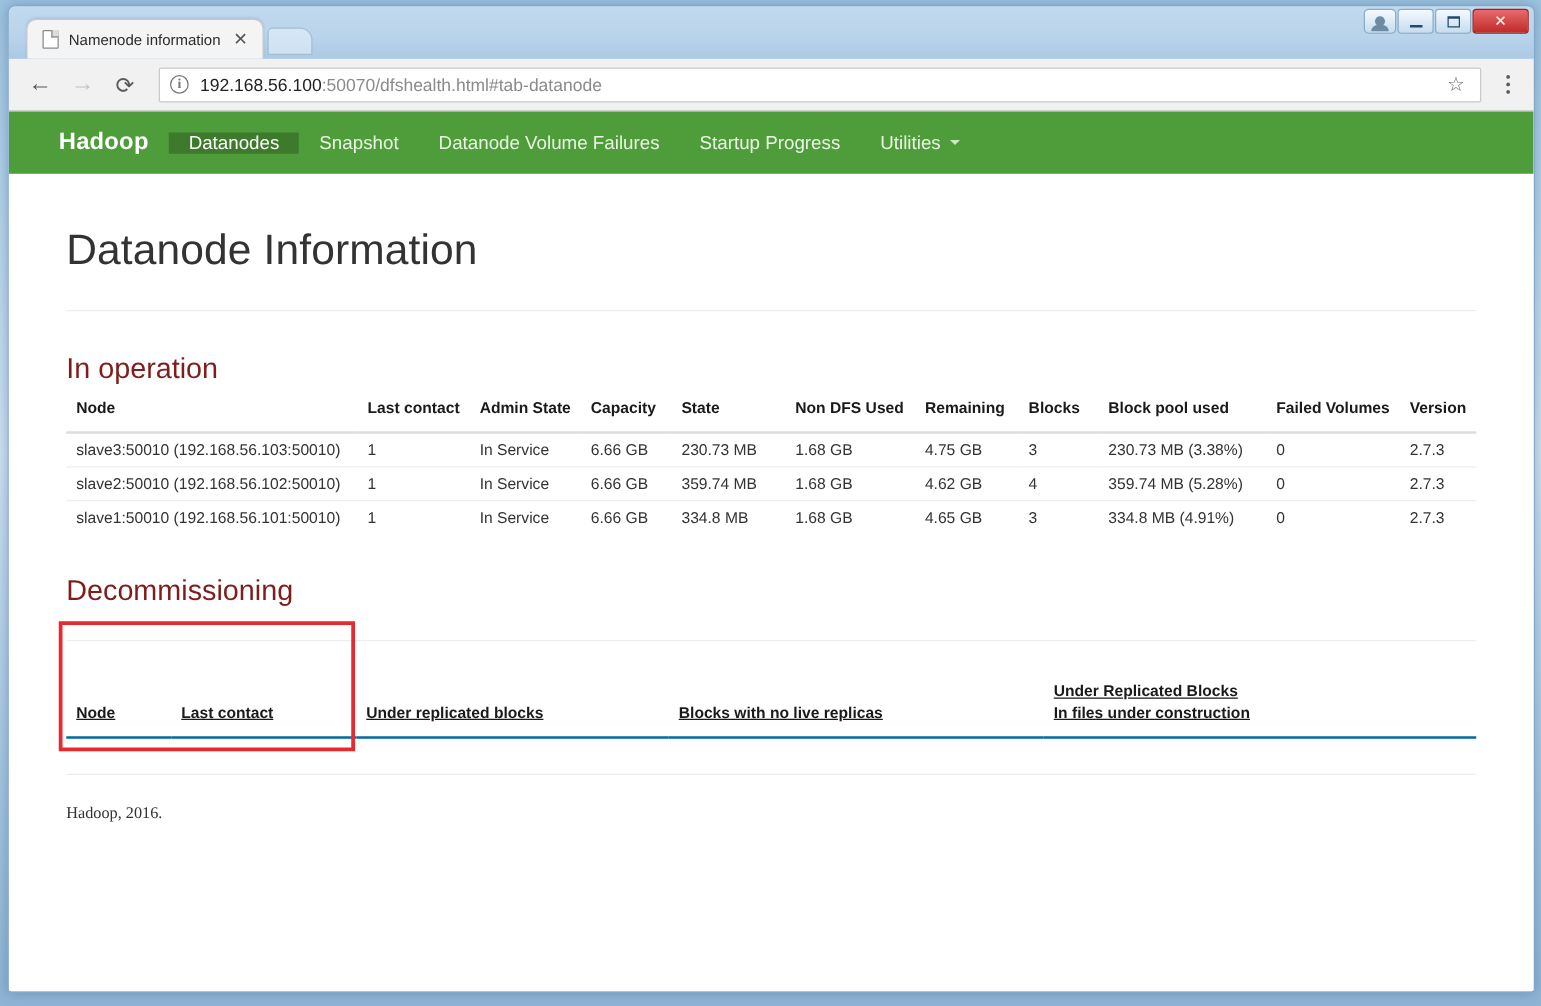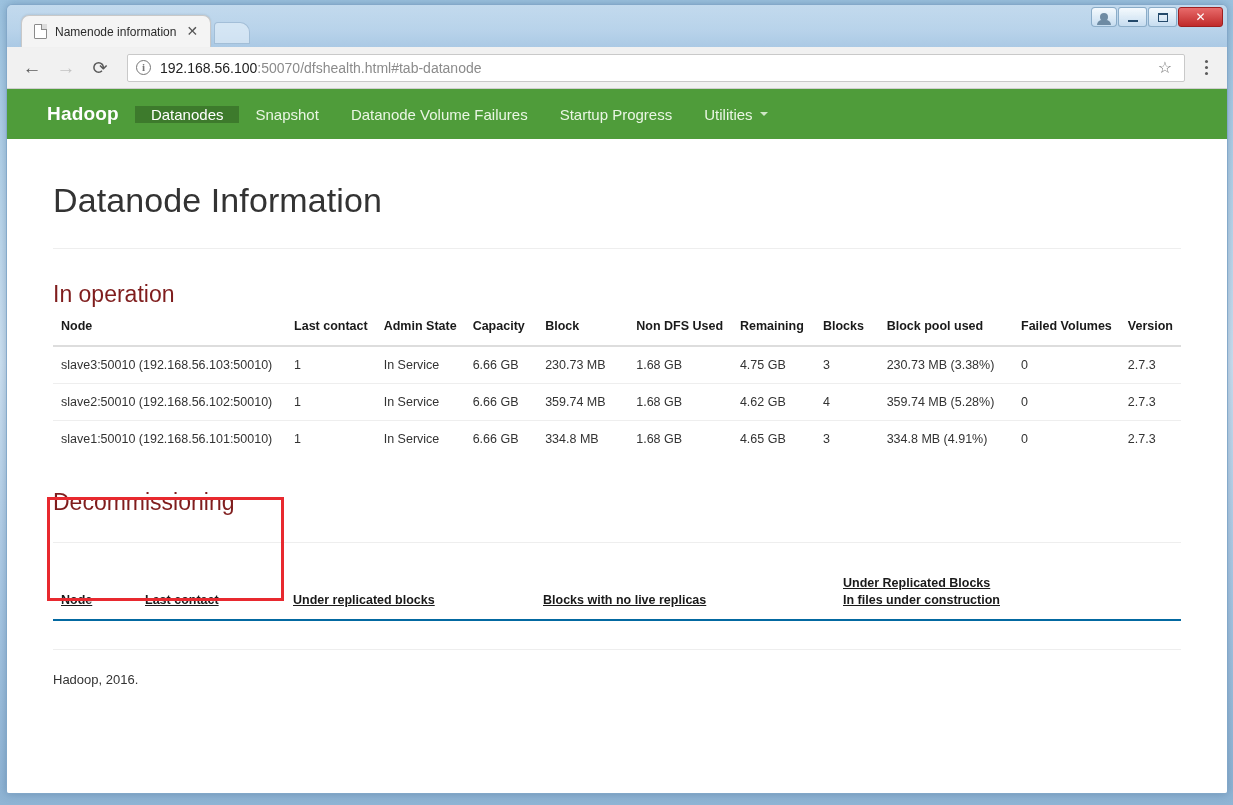--- a/index.html
+++ b/index.html
@@ -231,21 +231,21 @@
     text-align: left;
     font-weight: bold;
     color: #1a1a1a;
     padding: 10px 8px 10px 8px;
     border-bottom: 2px solid #dddddd;
     white-space: nowrap;
     vertical-align: bottom;
     line-height: 1.35;
   }
   table.dntable tbody td {
-    padding: 11px 8px;
+    padding: 6px 8px;
     color: #333;
     border-top: 1px solid #eeeeee;
     white-space: nowrap;
   }
   table.dntable tbody tr:first-child td { border-top: none; }
 
   
   #inop-table col.c-node      { width: 235px; }
   #inop-table col.c-last      { width: 88px; }
   #inop-table col.c-admin     { width: 85px; }
@@ -278,20 +278,21 @@
   }
 
   .footer-hr {
     border-top: 1px solid #eeeeee;
     margin: 28px 10px 0 10px;
   }
   #footer-text {
     font-size: 13px;
     color: #333;
     margin: 22px 0 0 10px;
+    font-family: Liberation Serif, serif;
   }
 </style>
 </head>
 <body>
 
 <div id="browser-window">
 
   <div id="titlebar">
     <div id="tabstrip">
       <div class="tab">
@@ -378,21 +379,21 @@
           <col class="c-pool">
             <col class="c-failed">
             <col class="c-version">
         </colgroup>
         <thead>
           <tr>
             <th>Node</th>
             <th>Last contact</th>
             <th>Admin State</th>
             <th>Capacity</th>
-            <th>Block</th>
+            <th>State</th>
             <th>Non DFS Used</th>
             <th>Remaining</th>
             <th>Blocks</th>
             <th>Block pool used</th>
             <th>Failed Volumes</th>
             <th>Version</th>
           </tr>
         </thead>
         <tbody>
           <tr>

